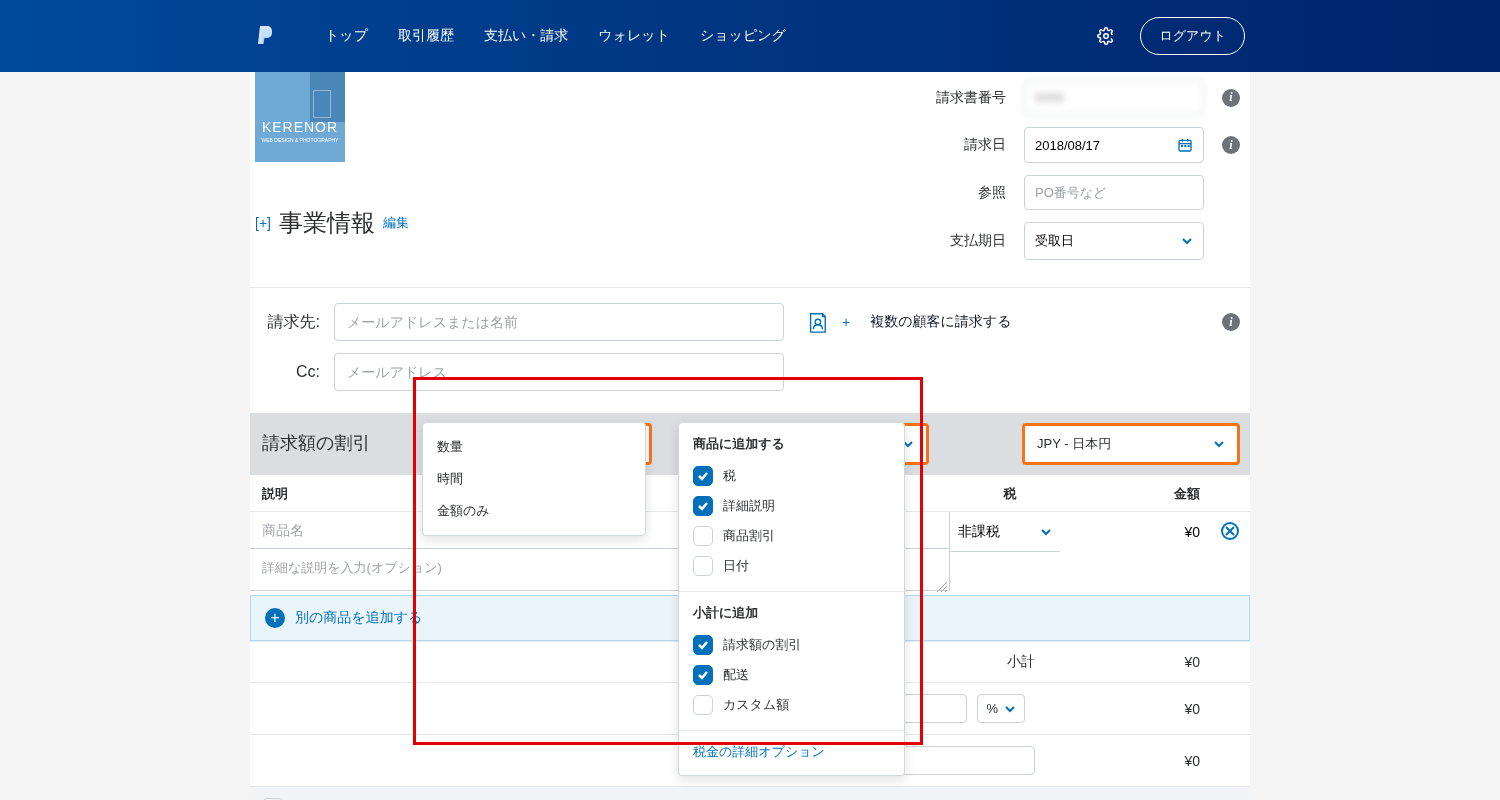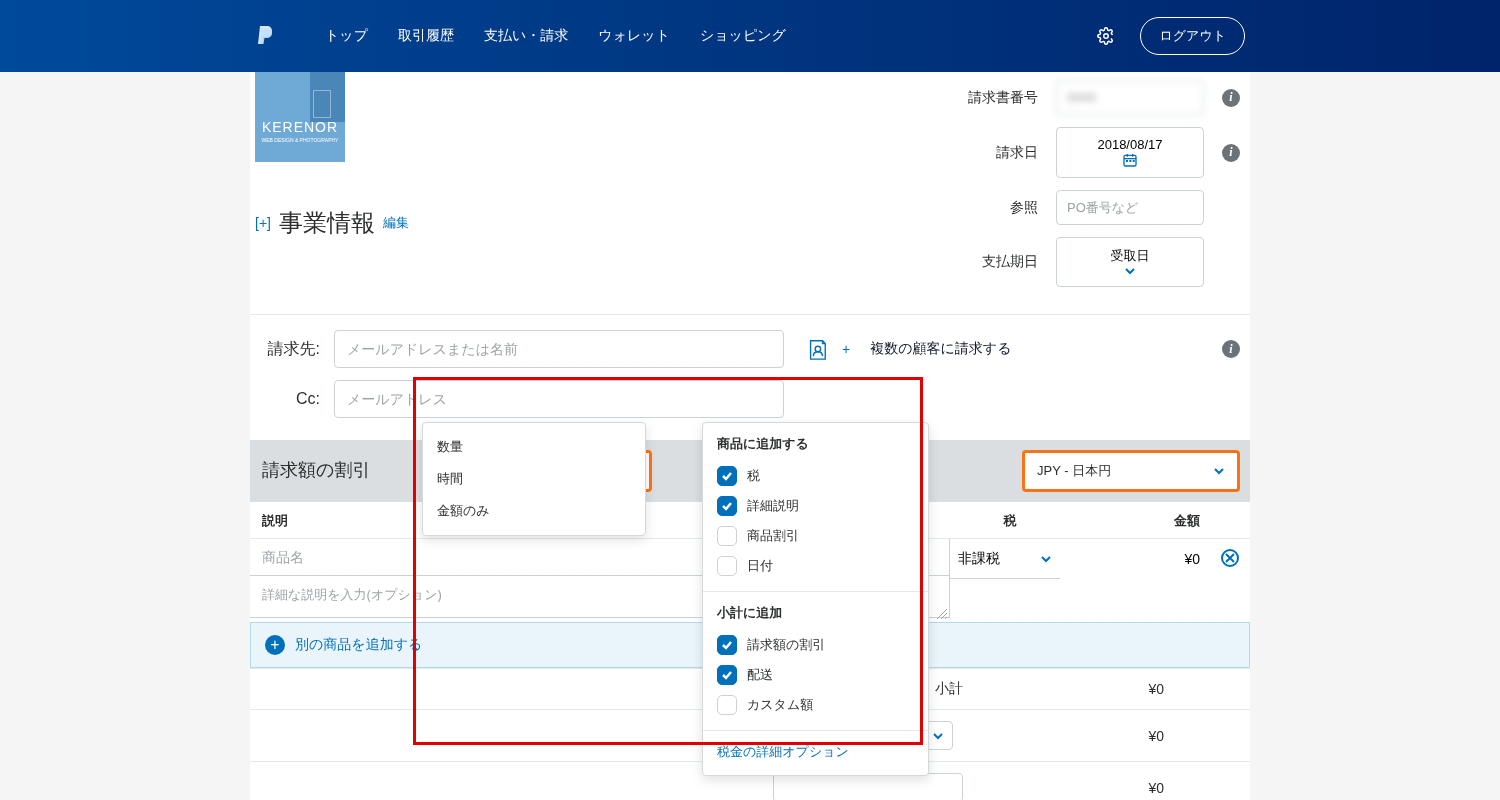--- a/index.html
+++ b/index.html
@@ -23,21 +23,21 @@
 .brand-logo { width: 90px; height: 90px; background: #6fa9d6; color: #fff; display: flex; flex-direction: column; align-items: center; justify-content: center; font-size: 14px; letter-spacing: 1px; position: relative; margin-left: 5px; }
 .brand-logo .sub { font-size: 5px; letter-spacing: 0; margin-top: 2px; }
 .biz-info { display: flex; align-items: center; gap: 8px; margin-top: 45px; margin-left: 5px; }
 .plus-icon { color: #0070ba; font-size: 14px; }
 .biz-info-label { font-size: 24px; color: #2c2e2f; }
 .edit-link { color: #0070ba; font-size: 13px; }
 
 .top-right { padding-right: 10px; padding-top: 8px; }
 .field-row { display: flex; align-items: center; margin-bottom: 12px; gap: 18px; }
 .field-label { width: 70px; text-align: right; font-size: 14px; color: #2c2e2f; }
-.field-input { width: 148px; border: 1px solid #cbd2d6; border-radius: 4px; padding: 9px 10px; font-size: 13px; background: #fff; flex-direction: column; }
+.field-input { width: 180px; border: 1px solid #cbd2d6; border-radius: 4px; padding: 9px 10px; font-size: 13px; background: #fff; }
 .select-input { display: flex; align-items: center; justify-content: space-between; cursor: pointer; }
 .field-date { display: flex; align-items: center; justify-content: space-between; }
 .cal-icon { width: 16px; height: 16px; color: #0070ba; }
 .info-icon { width: 18px; height: 18px; border-radius: 50%; background: #6c7378; color: #fff; display: inline-flex; align-items: center; justify-content: center; font-size: 12px; font-weight: bold; font-style: italic; font-family: Georgia, serif; }
 .blurred { filter: blur(3px); color: #999; }
 .chevron-down { width: 12px; height: 12px; color: #0070ba; }
 
 
 .bill-section { padding: 15px 10px 10px 5px; border-top: 1px solid #e6e9eb; }
 .bill-row { display: flex; align-items: center; margin-bottom: 12px; gap: 14px; }
@@ -93,21 +93,21 @@
 .item-del-col { width: 40px; padding: 10px 0 0 0; text-align: center; }
 .del-icon { width: 18px; height: 18px; border: 2px solid #0070ba; border-radius: 50%; display: inline-flex; align-items: center; justify-content: center; color: #0070ba; cursor: pointer; }
 
 
 .add-item { background: #e9f4fb; border: 1px solid #b3d9f0; padding: 12px 14px; display: flex; align-items: center; gap: 10px; cursor: pointer; }
 .plus-circle { width: 20px; height: 20px; background: #0070ba; border-radius: 50%; color: #fff; display: inline-flex; align-items: center; justify-content: center; font-size: 16px; }
 .add-item-text { color: #0070ba; font-size: 14px; }
 
 
 .totals { }
-.total-row { display: flex; align-items: center; padding: 11px 10px; border-top: 1px solid #e6e9eb; gap: 36px; }
+.total-row { display: flex; align-items: center; padding: 11px 10px; border-top: 1px solid #e6e9eb; }
 .total-label { width: 280px; text-align: right; font-size: 14px; color: #2c2e2f; padding-right: 15px; }
 .total-value { width: 150px; text-align: right; font-size: 14px; color: #2c2e2f; }
 .total-del { width: 40px; }
 .total-spacer { flex: 1; }
 .pct-select { border: 1px solid #cbd2d6; border-radius: 4px; padding: 6px 8px; display: inline-flex; align-items: center; gap: 6px; font-size: 13px; margin-right: 10px; }
 .grand-total { background: #f2f5f7; }
 .grand-total .total-label { font-weight: 600; }
 .grand-total .total-value { font-weight: 600; }
 .partial-label { font-size: 14px; color: #2c2e2f; }
 
@@ -237,21 +237,21 @@
         </svg>
     </div>
   </div>
 
   <div class="dropdown dd1" style="top:350px;left:172px;">
     <div class="dd1-item">数量</div>
     <div class="dd1-item">時間</div>
     <div class="dd1-item">金額のみ</div>
   </div>
 
-  <div class="dropdown dd2" style="top:350px;left:452px;">
+  <div class="dropdown dd2" style="top:350px;left:428px;">
     <div class="dd2-title">商品に追加する</div>
     <div class="dd2-item">
         <span class="checkbox checked">
           <svg width="12" height="12" viewBox="0 0 12 12" fill="none" stroke-width="2.5">
             <path d="M2 6l3 3 5-6"></path>
           </svg>
         </span>
         <span>税</span>
       </div>
     <div class="dd2-item">

